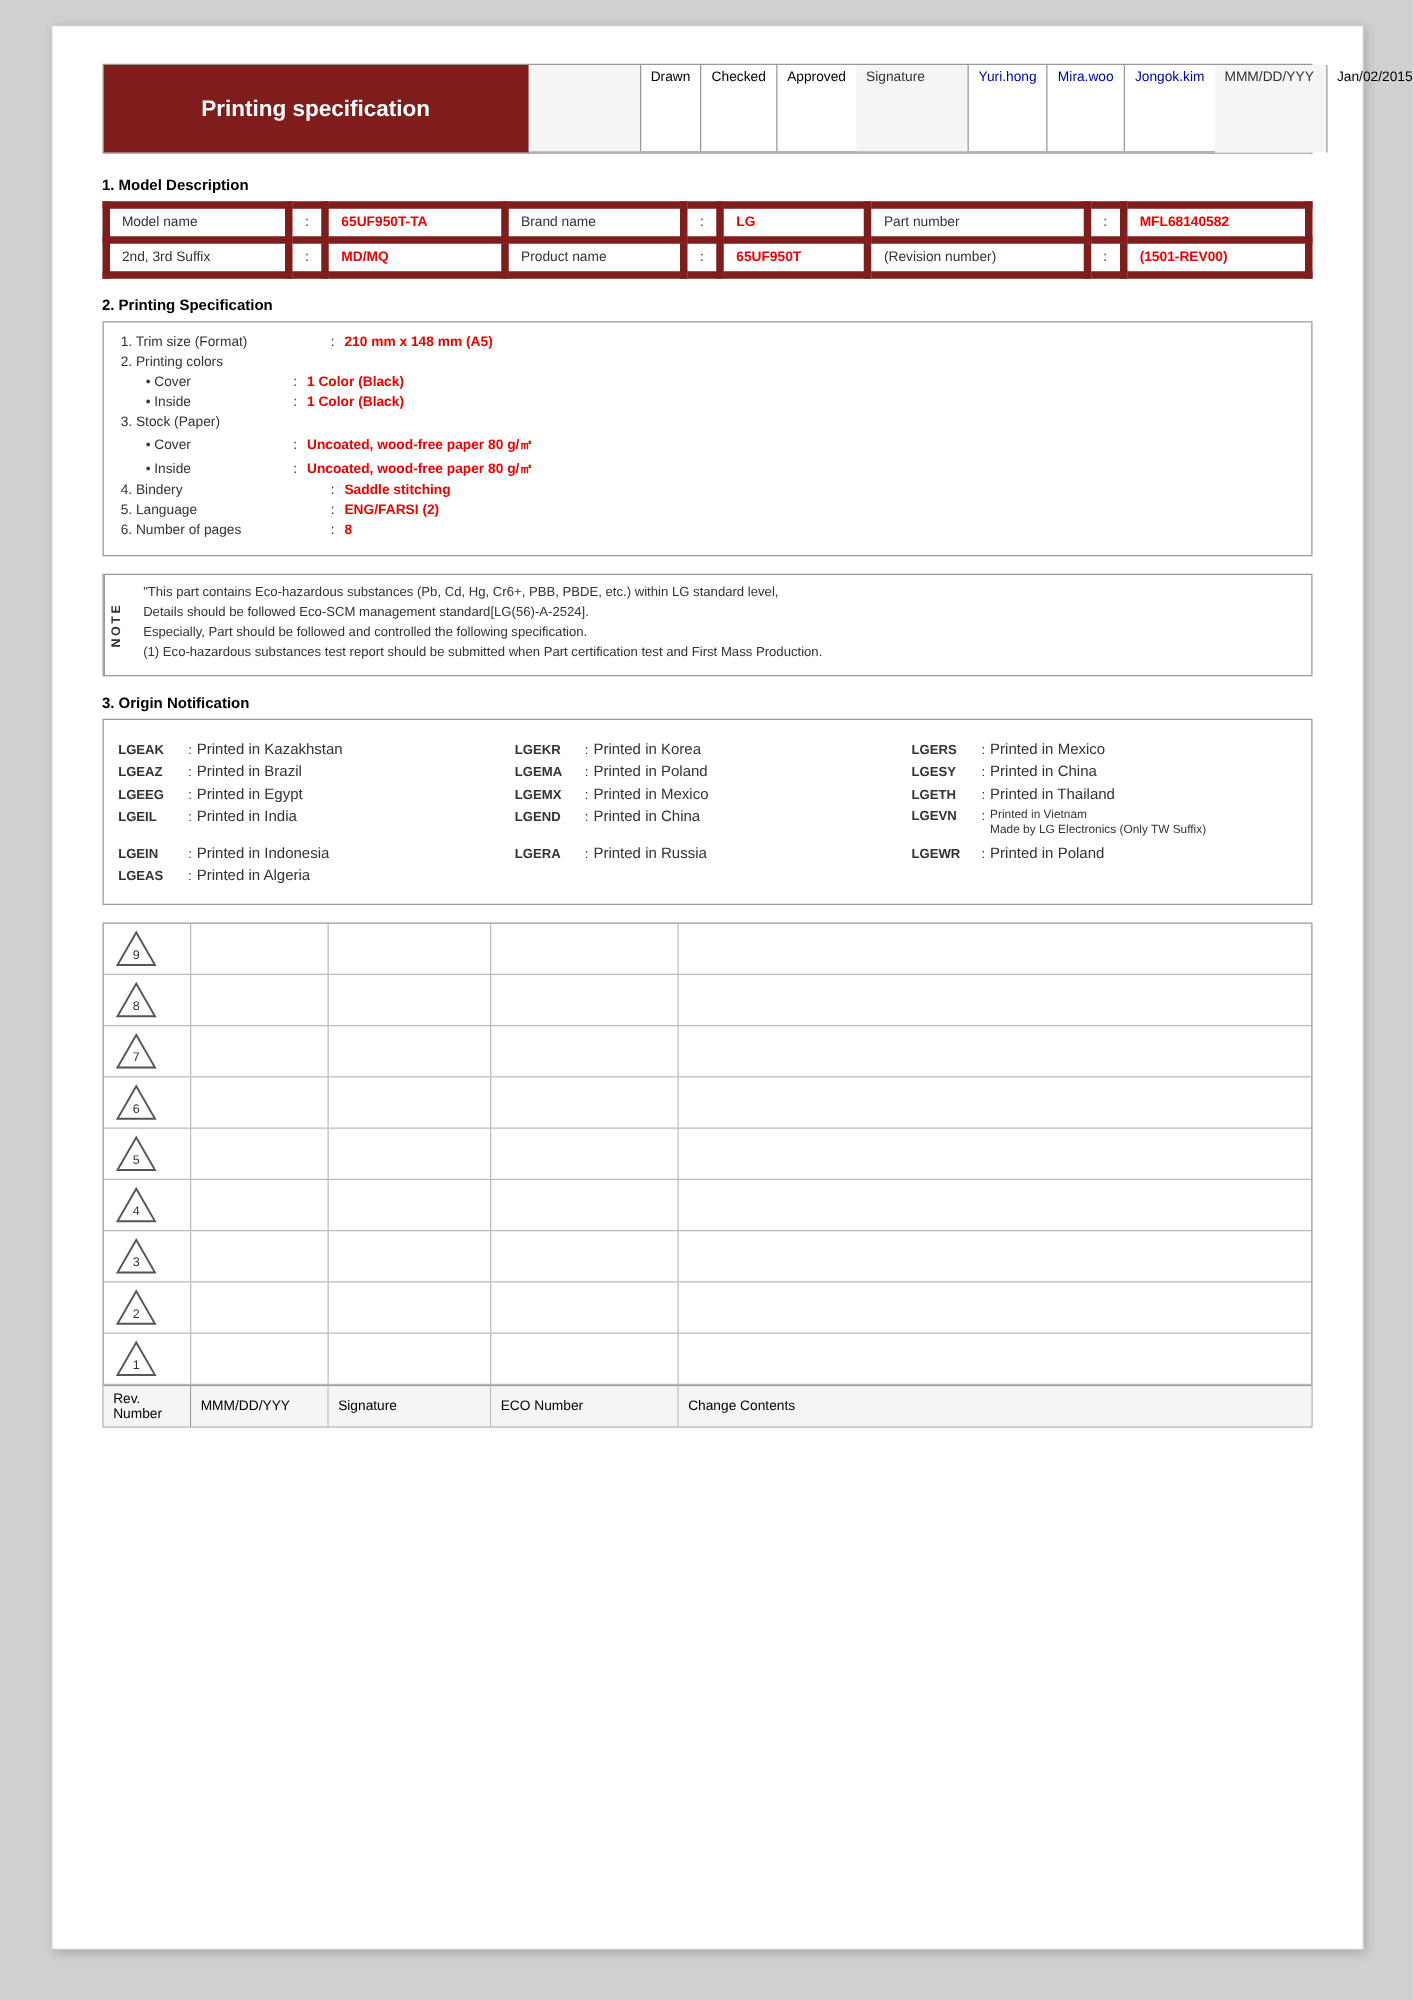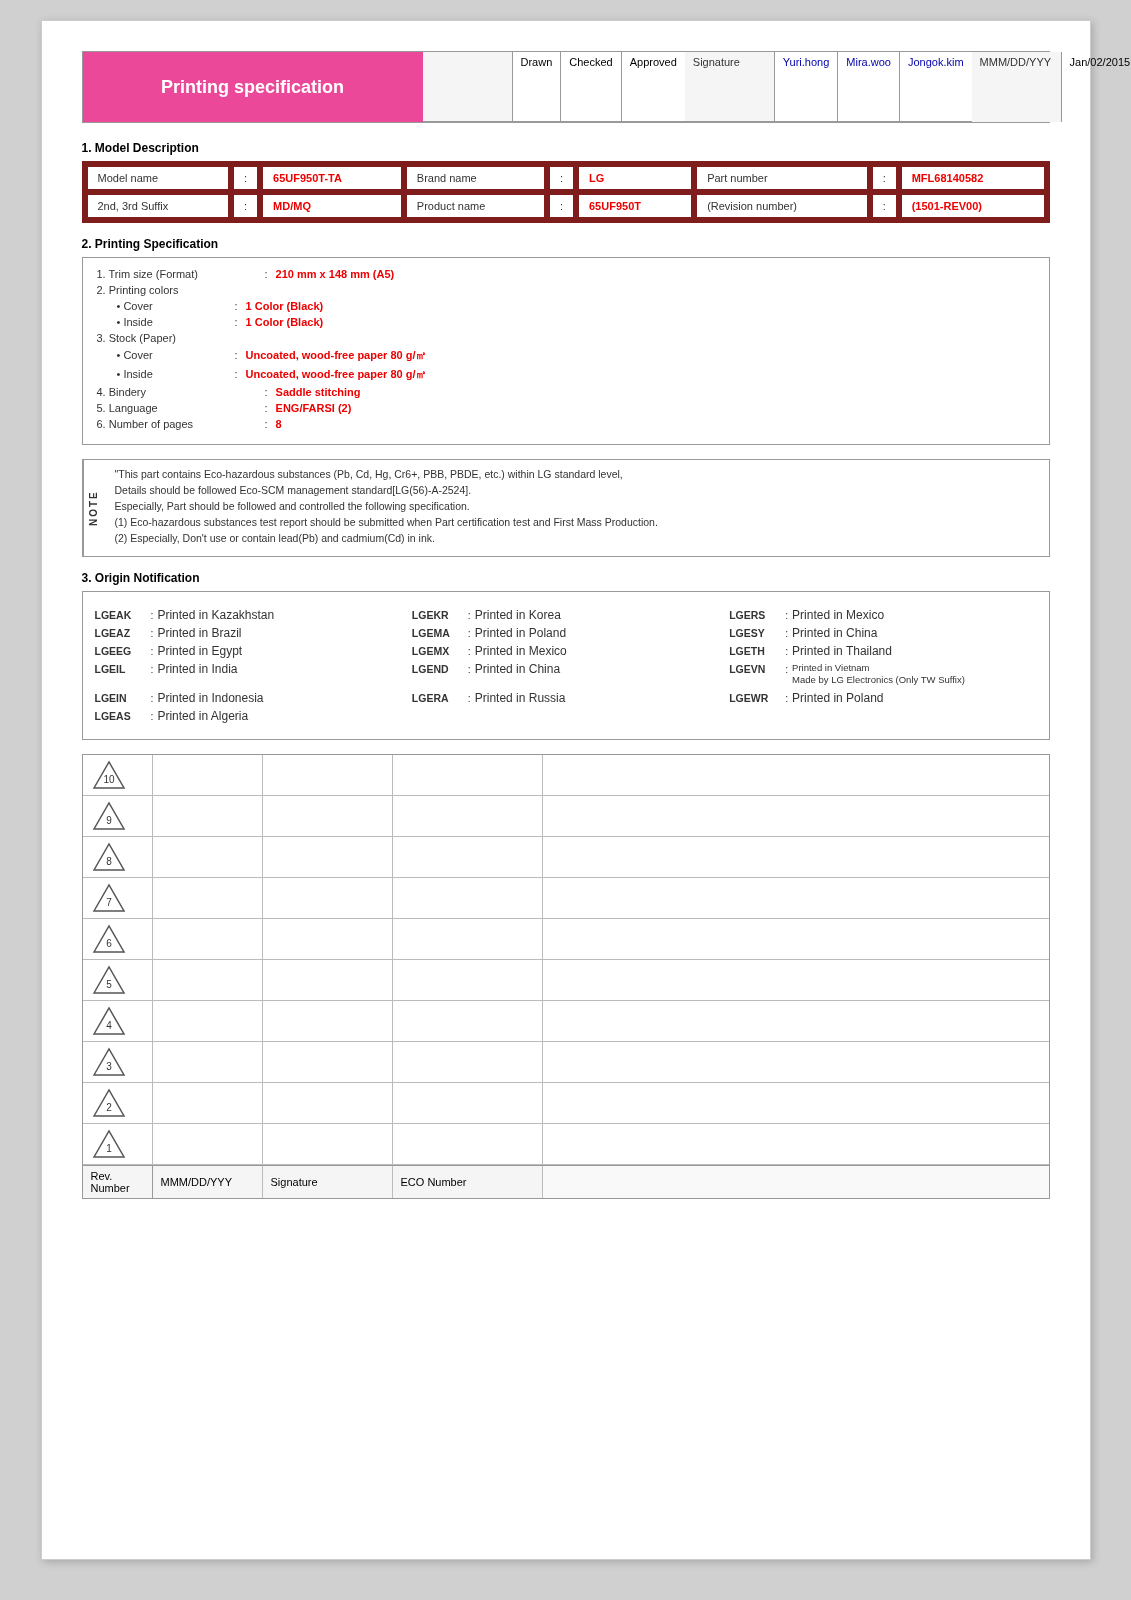--- a/index.html
+++ b/index.html
@@ -21,21 +21,21 @@
       box-shadow: 2px 2px 8px rgba(0,0,0,0.2);
     }
 
     
     .header {
       display: flex;
       border: 1px solid #999;
       margin-bottom: 18px;
     }
     .header-title-box {
-      background: #ec4899;
+      background: #7f1d1d;
       color: #fff;
       font-size: 18px;
       font-weight: bold;
       display: flex;
       align-items: center;
       justify-content: center;
       width: 340px;
       min-height: 70px;
       padding: 10px 20px;
       flex-shrink: 0;
@@ -361,21 +361,20 @@
 
   </div>
 
   <div class="note-box">
     <div class="note-side">NOTE</div>
     <div class="note-content">
       <p>"This part contains Eco-hazardous substances (Pb, Cd, Hg, Cr6+, PBB, PBDE, etc.) within LG standard level,</p>
       <p>Details should be followed Eco-SCM management standard[LG(56)-A-2524].</p>
       <p>Especially, Part should be followed and controlled the following specification.</p>
       <p>(1) Eco-hazardous substances test report should be submitted when Part certification test and First Mass Production.</p>
-      <p>(2) Especially, Don't use or contain lead(Pb) and cadmium(Cd) in ink.</p>
     </div>
   </div>
 
   <div class="section-title">3. Origin Notification</div>
   <div class="origin-box">
     <div class="origin-grid">
 
       <div class="origin-item">
         <span class="origin-code">LGEAK</span>
         <span class="origin-colon">:</span>
@@ -462,32 +461,20 @@
         <span class="origin-desc">Printed in Algeria</span>
       </div>
       <div class="origin-item"></div>
       <div class="origin-item"></div>
 
     </div>
   </div>
 
   <div class="changes-box">
 
-    <div class="changes-row">
-      <div class="changes-cell rev-num">
-        <svg viewBox="0 0 36 32" width="36" height="32">
-          <polygon points="3,29 18,3 33,29" fill="none" stroke="#555" stroke-width="1.5"></polygon>
-          <text x="18" y="24" text-anchor="middle" font-size="10" fill="#333">10</text>
-        </svg>
-      </div>
-      <div class="changes-cell date-col"></div>
-      <div class="changes-cell sig-col"></div>
-      <div class="changes-cell eco-col"></div>
-      <div class="changes-cell contents-col"></div>
-    </div>
 
     <div class="changes-row">
       <div class="changes-cell rev-num">
         <svg viewBox="0 0 36 32" width="36" height="32">
           <polygon points="3,29 18,3 33,29" fill="none" stroke="#555" stroke-width="1.5"></polygon>
           <text x="18" y="24" text-anchor="middle" font-size="10" fill="#333">9</text>
         </svg>
       </div>
       <div class="changes-cell date-col"></div>
       <div class="changes-cell sig-col"></div>
@@ -597,17 +584,18 @@
       <div class="changes-cell sig-col"></div>
       <div class="changes-cell eco-col"></div>
       <div class="changes-cell contents-col"></div>
     </div>
 
     <div class="footer-row">
       <div class="changes-cell rev-num" style="border-right:1px solid #999; background:#f5f5f5;">Rev. Number</div>
       <div class="changes-cell date-col" style="border-right:1px solid #bbb; background:#f5f5f5;">MMM/DD/YYY</div>
       <div class="changes-cell sig-col" style="border-right:1px solid #bbb; background:#f5f5f5;">Signature</div>
       <div class="changes-cell eco-col" style="border-right:1px solid #bbb; background:#f5f5f5;">ECO Number</div>
+      <div class="changes-cell contents-col" style="background:#f5f5f5;">Change Contents</div>
     </div>
 
   </div>
 
 </div>
 
 </body></html>

